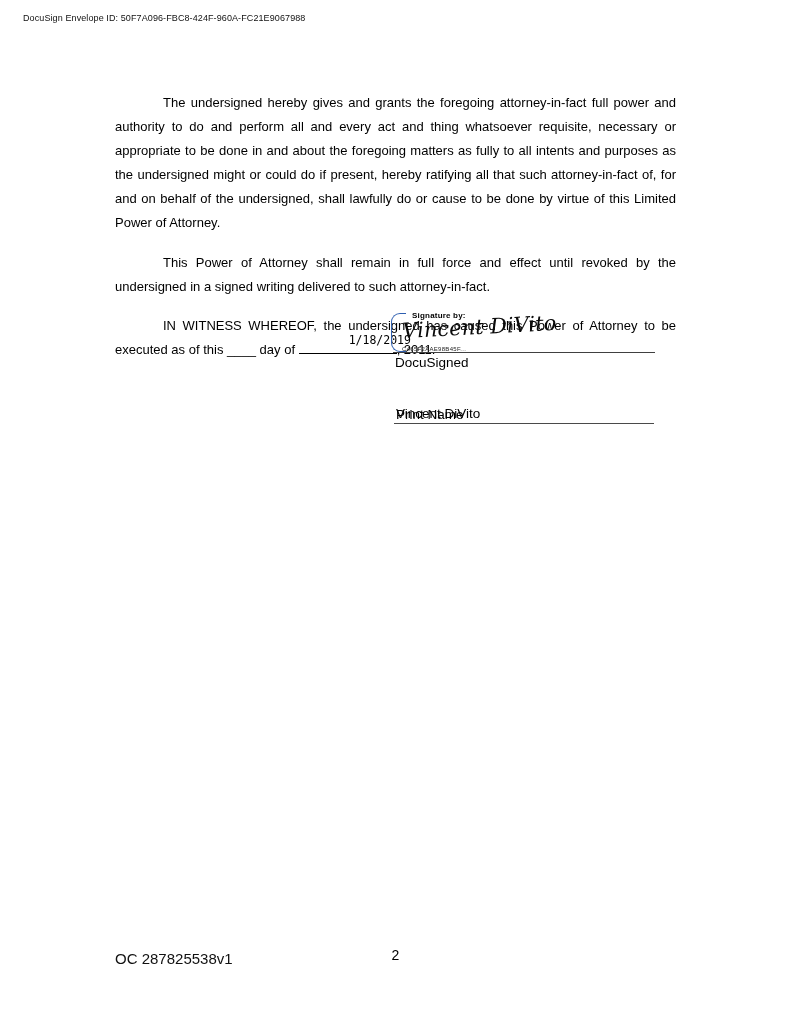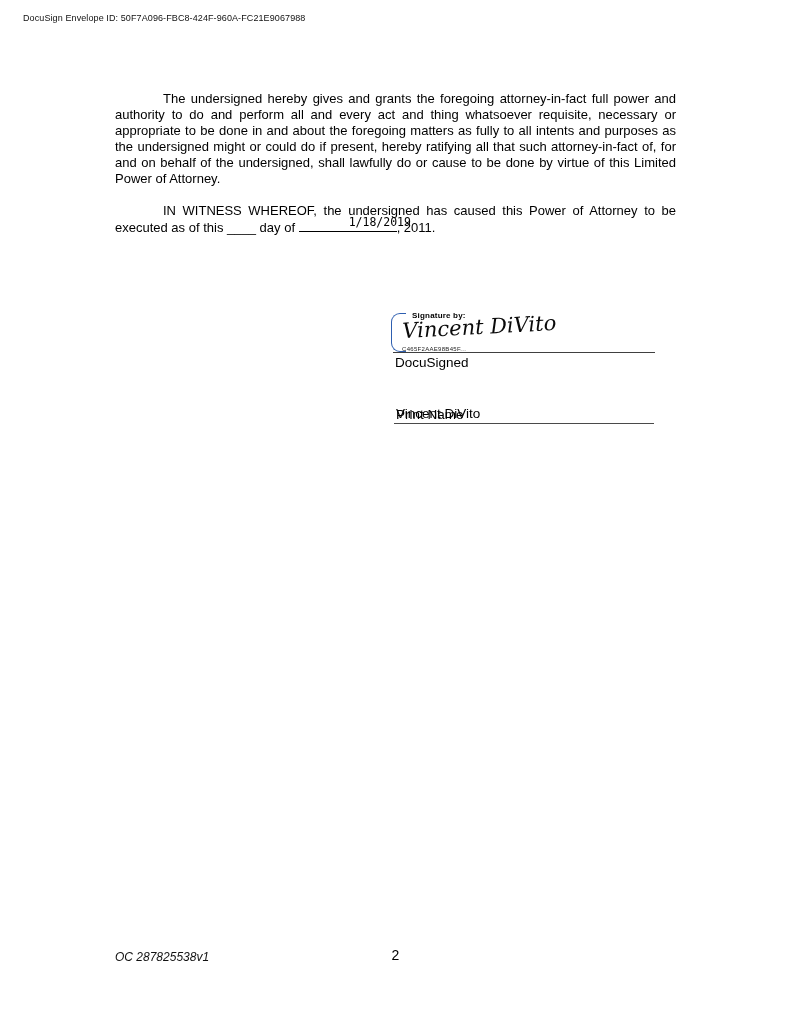--- a/index.html
+++ b/index.html
@@ -22,21 +22,21 @@
     letter-spacing: 0.1px;
     color: #111111;
     white-space: nowrap;
   }
   .doc-body {
     position: absolute;
     left: 115px;
     top: 91px;
     width: 561px;
     font-size: 13px;
-    line-height: 16px;
+    line-height: 24px;
     text-align: justify;
     color: #000000;
   }
   .doc-body p { text-indent: 48px; margin-bottom: 15.5px; }
   .date-field {
     display: inline-block;
     position: relative;
     width: 98px;
     height: 13px;
     border-bottom: 1.3px solid #000000;
@@ -131,43 +131,43 @@
     position: absolute;
     left: 396px;
     top: 407px;
     font-size: 13.5px;
     color: #000000;
   }
   .footer-ref {
     position: absolute;
     left: 115px;
     top: 950px;
-    font-size: 12px;
+    font-size: 15px;
     color: #111111;
-    font-style: italic;
   }
   .page-num {
     position: absolute;
     left: 0;
     top: 947px;
     width: 791px;
     text-align: center;
     font-size: 14px;
     color: #000000;
   }
 </style>
 </head>
 <body>
 
 <div class="page">
 
   <div class="env-header">DocuSign Envelope ID: 50F7A096-FBC8-424F-960A-FC21E9067988</div>
 
   <div class="doc-body">
     <p>The undersigned hereby gives and grants the foregoing attorney-in-fact full power and authority to do and perform all and every act and thing whatsoever requisite, necessary or appropriate to be done in and about the foregoing matters as fully to all intents and purposes as the undersigned might or could do if present, hereby ratifying all that such attorney-in-fact of, for and on behalf of the undersigned, shall lawfully do or cause to be done by virtue of this Limited Power of Attorney.</p>
+    <p>This Power of Attorney shall remain in full force and effect until revoked by the undersigned in a signed writing delivered to such attorney-in-fact.</p>
     <p><span>IN WITNESS WHEREOF, the undersigned has caused this Power of Attorney to be executed as of this</span> <span>____</span> <span>day of</span> <span class="date-field"><span class="date-text">1/18/2019</span></span><span>, 2011.</span></p>
   </div>
 
   <div class="sig-area">
     <div class="ds-bracket"></div>
     <div class="ds-by">Signature by:</div>
     <div class="ds-script">Vincent DiVito</div>
     <div class="ds-id">C465F2AAE98B45F...</div>
     <div class="sig-line"></div>
     <div class="sig-label">DocuSigned</div>

